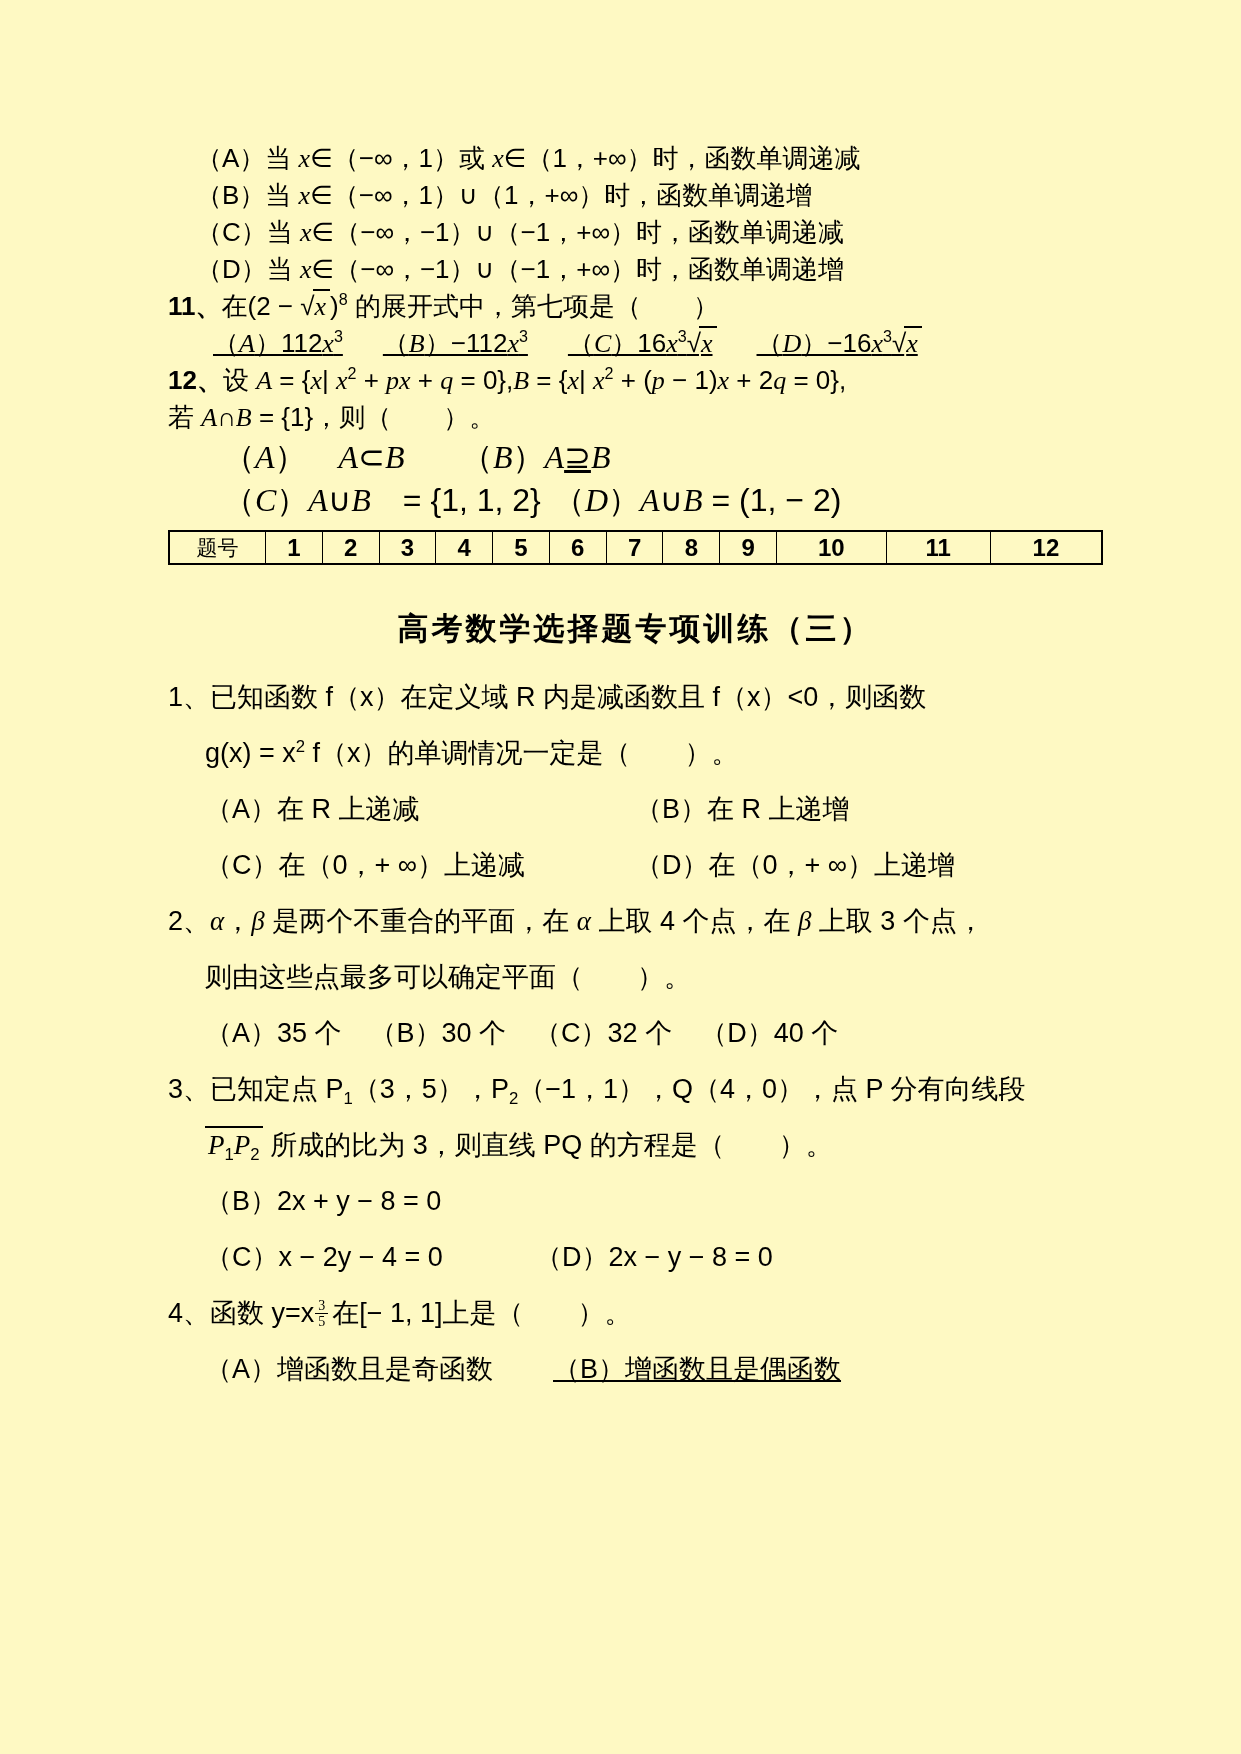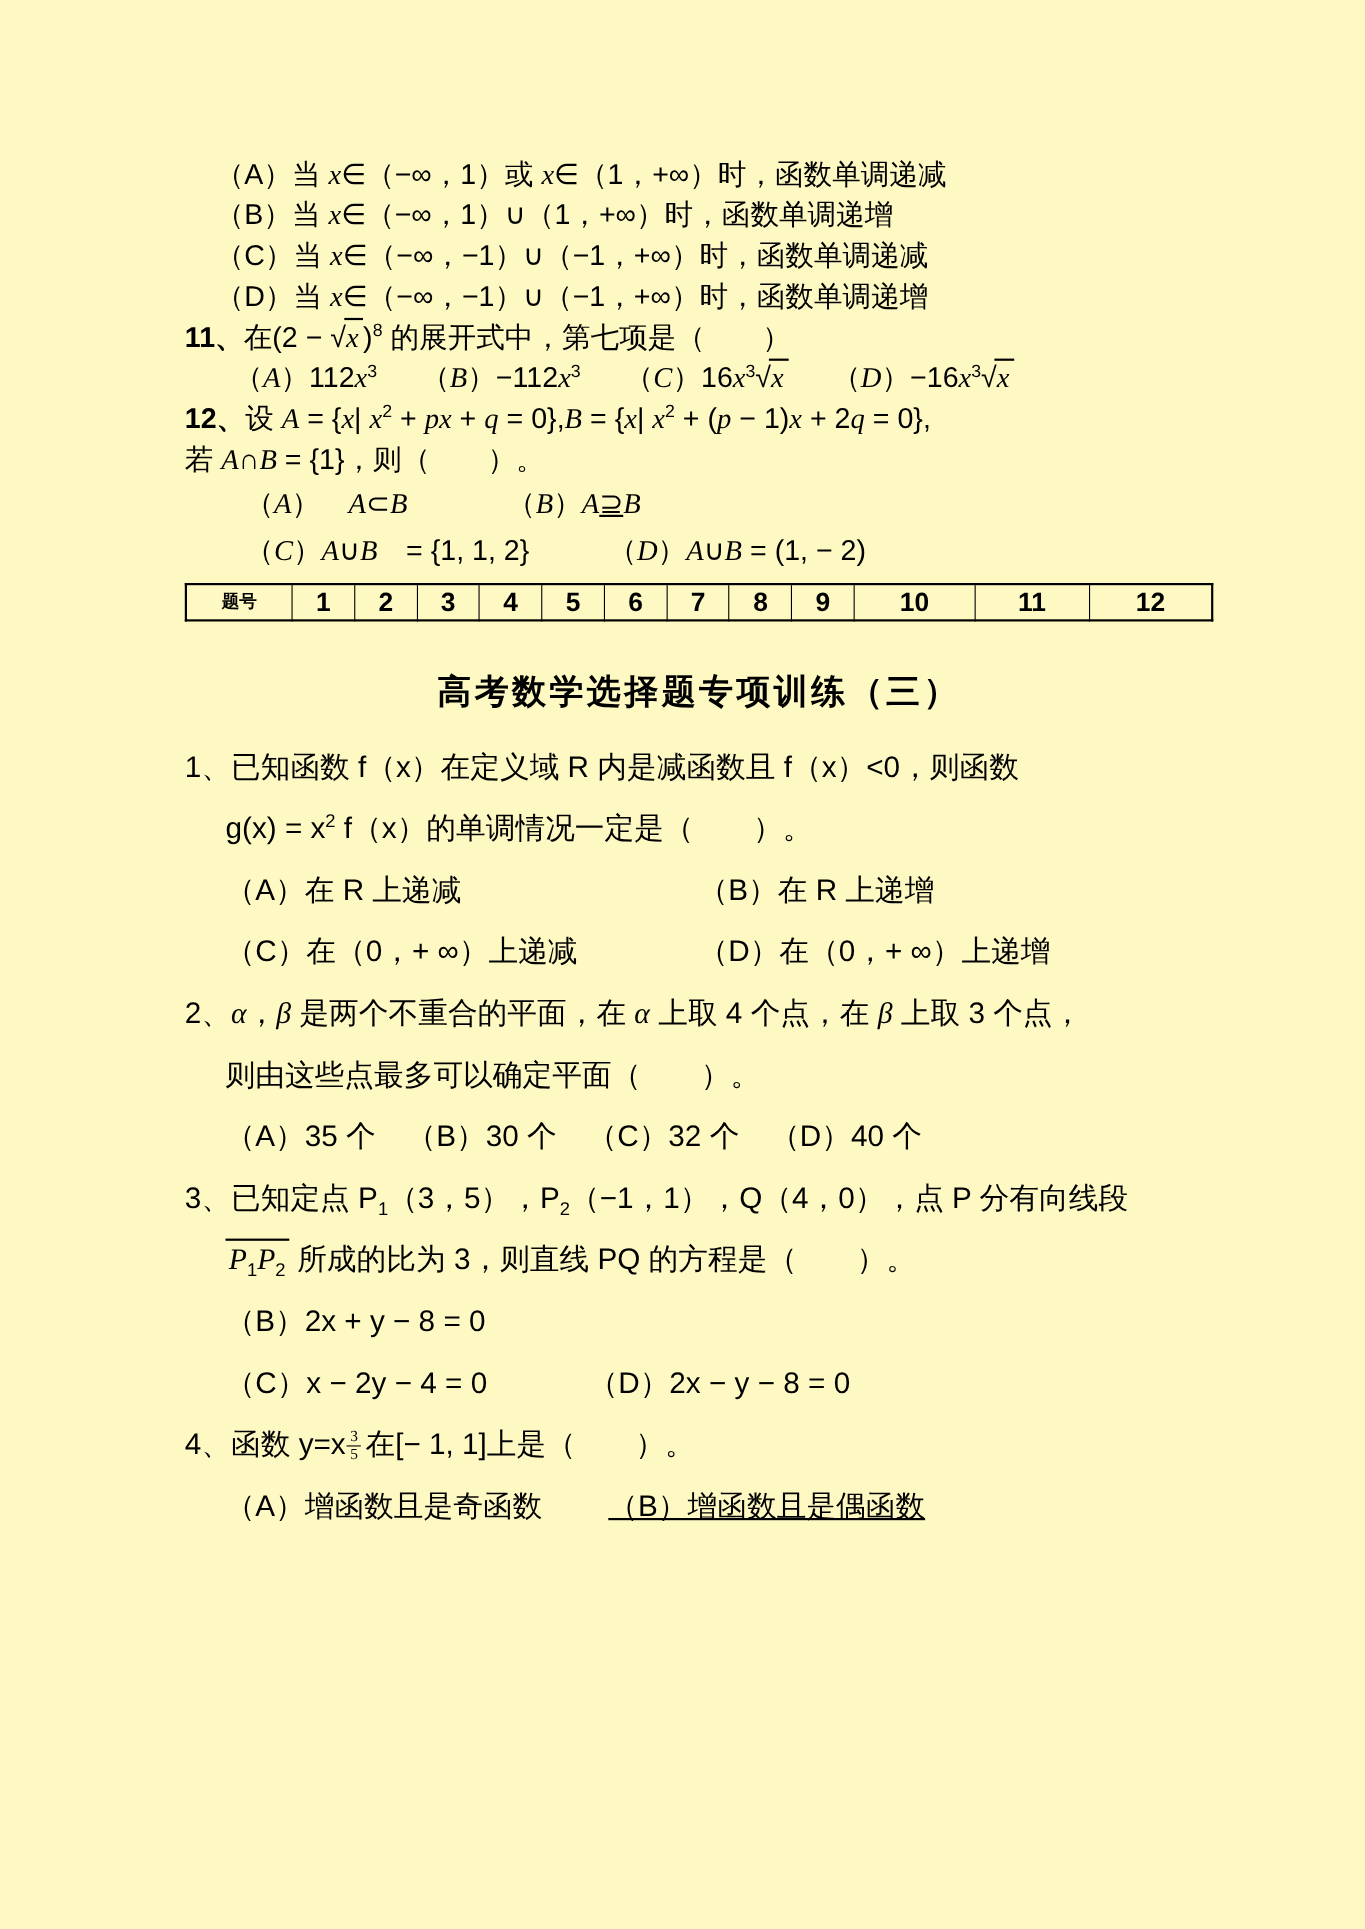--- a/index.html
+++ b/index.html
@@ -10,22 +10,22 @@
     margin:0 auto;
     font-family:"Liberation Sans","DejaVu Sans",sans-serif;
     color:#000;
     overflow:hidden;
   }
   .content{position:absolute;left:168px;top:140px;width:935px;}
 
   
   .tline{font-size:26px;line-height:37px;white-space:nowrap;}
   .ind-opt{padding-left:28px;}
-  .ind-q11opt{padding-left:45px;}
-  .optrow{display:flex;align-items:center;height:43px;font-size:26px;padding-left:55px;}
+  .ind-q11opt{padding-left:45px;text-decoration:underline;}
+  .optrow{display:flex;align-items:center;height:43px;font-size:32px;padding-left:55px;}
   .optrow .c1{display:inline-block;}
   .q12r1 .c1{min-width:238px;}
   .q12r2 .c1{min-width:330px;}
 
   
   .vi{font-style:italic;font-family:"Liberation Serif","DejaVu Serif",serif;}
   .bd{font-weight:bold;}
   .ul{text-decoration:underline;}
   sup{font-size:0.62em;vertical-align:super;line-height:0;}
   sub{font-size:0.62em;vertical-align:sub;line-height:0;}
@@ -36,21 +36,21 @@
   .ovl{border-top:2px solid #000;padding:2px 3px 0 3px;}
   .frac{display:inline-flex;flex-direction:column;align-items:center;
         font-size:14px;line-height:15px;vertical-align:12px;margin:0 4px 0 1px;
         font-family:"Liberation Serif","DejaVu Serif",serif;}
   .frac .fn{border-bottom:1.5px solid #000;padding:0 3px;}
 
   
   table.anstab{border-collapse:collapse;margin-top:8px;width:935px;border:2px solid #000;}
   table.anstab td{border:1.5px solid #000;text-align:center;height:31px;
                   font-size:24px;font-weight:600;padding:0;}
-  table.anstab td.rhead{width:95px;font-weight:700;font-size:16px;}
+  table.anstab td.rhead{width:95px;font-weight:400;font-size:21px;}
 
   
   .title{font-size:31px;font-weight:900;text-align:center;
          letter-spacing:3px;margin:30px 0 6px 0;height:68px;line-height:68px;}
 
   
   .mline{font-size:27px;height:56px;display:flex;align-items:center;white-space:nowrap;}
   .mline>.rich{display:inline;}
   .mind{padding-left:37px;}
   .orow{display:flex;align-items:center;}

